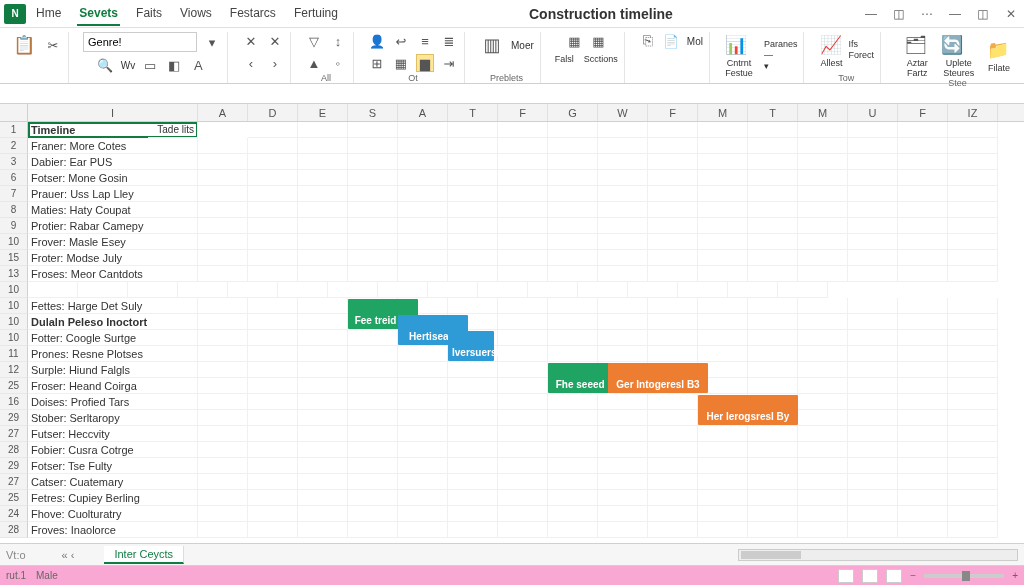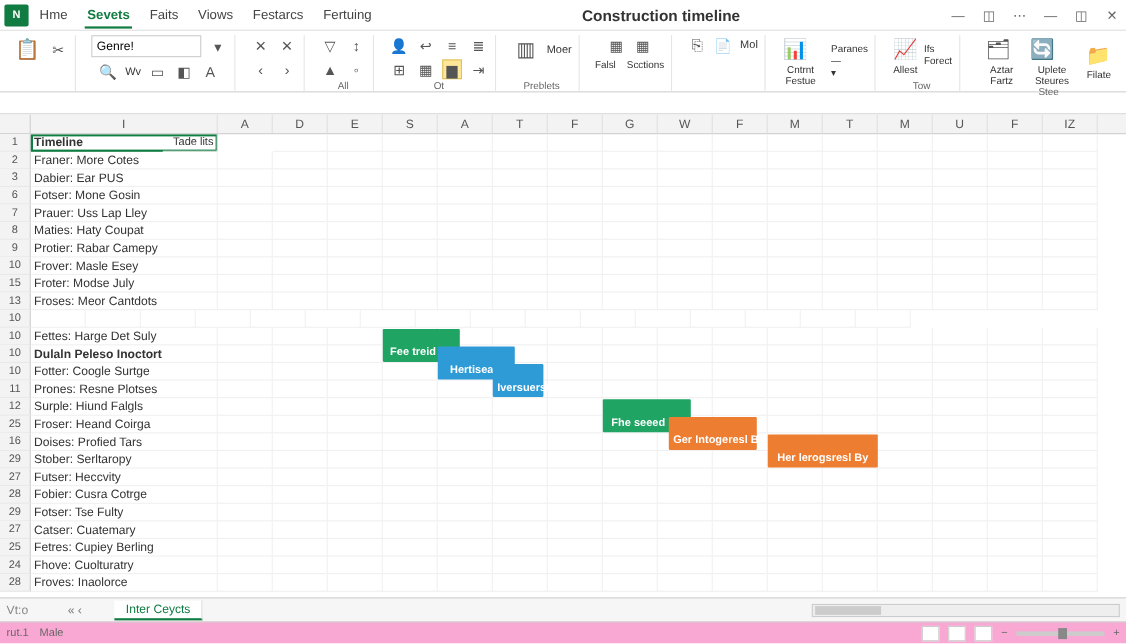--- a/index.html
+++ b/index.html
@@ -16,21 +16,21 @@
 .win-btn { width: 18px; text-align: center; cursor: pointer; }
 
 
 .ribbon { height: 56px; display: flex; align-items: flex-start; padding: 4px 6px 0 6px; border-bottom: 1px solid #d0d0d0; gap: 8px; }
 .ribbon-group { display: flex; flex-direction: column; align-items: center; padding: 0 6px; border-right: 1px solid #e5e5e5; height: 100%; }
 .ribbon-group:last-child { border-right: none; }
 .ribbon-row { display: flex; align-items: center; gap: 6px; }
 .ribbon-icon { width: 18px; height: 18px; display: flex; align-items: center; justify-content: center; color: #555; font-size: 13px; cursor: pointer; }
 .ribbon-icon.big { width: 26px; height: 26px; font-size: 18px; }
 .ribbon-label { font-size: 9px; color: #666; margin-top: auto; text-align: center; }
-.font-select { width: 100px; height: 20px; font-size: 11px; border: 1px solid #ccc; padding: 0 4px; background: #fff; }
+.font-select { width: 114px; height: 20px; font-size: 11px; border: 1px solid #ccc; padding: 0 4px; background: #fff; }
 .ribbon-spacer { flex: 1; }
 .hl { background: #ffe699; border: 1px solid #e0c060; }
 
 
 .formula-bar { height: 20px; display: flex; align-items: center; border-bottom: 1px solid #d0d0d0; font-size: 11px; color: #555; }
 .name-box { width: 60px; padding: 0 6px; border-right: 1px solid #d0d0d0; }
 .fx { width: 60px; padding: 0 6px; border-right: 1px solid #d0d0d0; text-align: center; }
 
 
 .grid-wrap { flex: 1; overflow: hidden; display: flex; flex-direction: column; }
@@ -567,21 +567,21 @@
         <div class="cell std"></div>
         <div class="cell std"></div>
         <div class="cell std"></div>
         <div class="cell std"></div>
         <div class="cell std"></div>
         <div class="cell std"></div>
         <div class="cell std"></div>
         <div class="cell std"></div>
         <div class="cell std"></div>
       </div>
-      <div class="bar orange" style="left: 608px; top: 257px; width: 80px;">Ger Intogeresl B3</div>
+      <div class="bar orange" style="left: 608px; top: 241px; width: 100px;">Ger Intogeresl B3</div>
       <div class="row">
         <div class="rh">25</div>
         <div class="cell col-I">Froser: Heand Coirga</div>
         <div class="cell std"></div>
         <div class="cell std"></div>
         <div class="cell std"></div>
         <div class="cell std"></div>
         <div class="cell std"></div>
         <div class="cell std"></div>
         <div class="cell std"></div>

